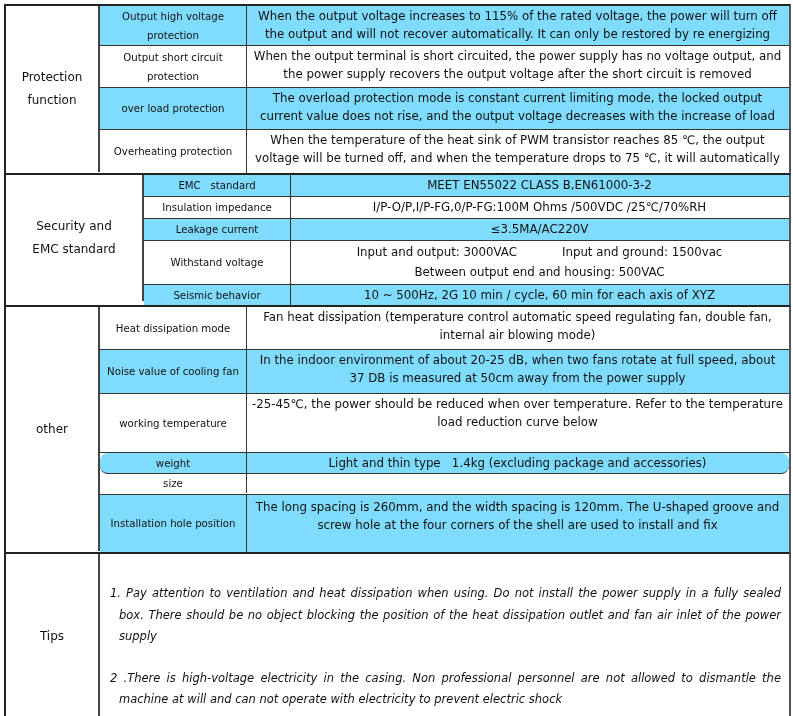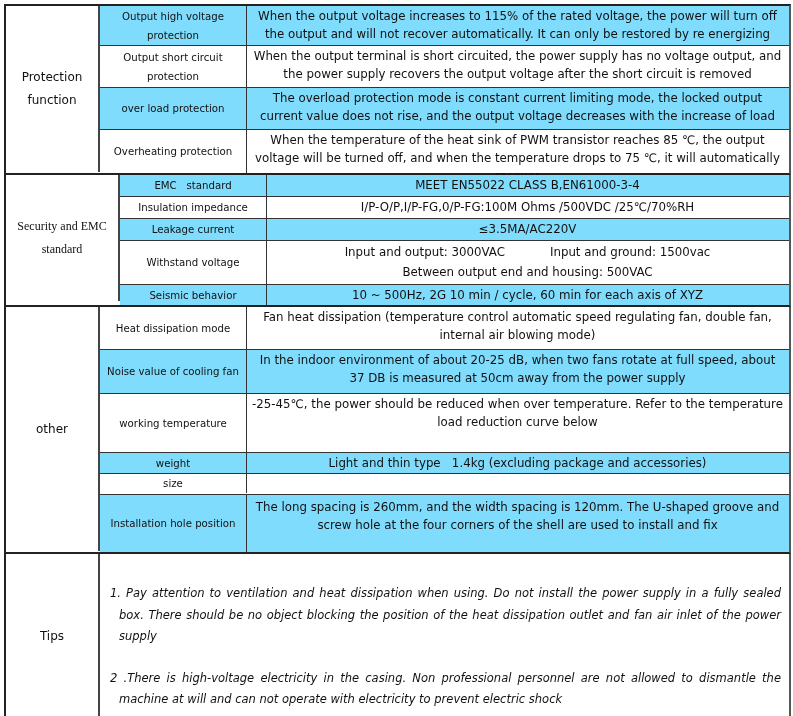--- a/index.html
+++ b/index.html
@@ -44,27 +44,27 @@
         <div class="val">The overload protection mode is constant current limiting mode, the locked output current value does not rise, and the output voltage decreases with the increase of load</div>
       </div>
       <div class="row" style="height:43px;">
         <div class="label">Overheating protection</div>
         <div class="val">When the temperature of the heat sink of PWM transistor reaches 85 ℃, the output voltage will be turned off, and when the temperature drops to 75 ℃, it will automatically recover</div>
       </div>
     </div>
   </div>
 
   <div class="sec">
-    <div class="cat" style="height:126px; padding:0 10px;font-family:Liberation Serif, serif;">Security and EMC standard</div>
+    <div class="cat" style="height:126px; padding:0 22px;">Security and EMC standard</div>
     <div class="rows">
       <div class="row blue" style="height:21px;">
         <div class="label">
             <span class="pre">EMC   standard</span>
           </div>
-        <div class="val">MEET EN55022 CLASS B,EN61000-3-4</div>
+        <div class="val">MEET EN55022 CLASS B,EN61000-3-2</div>
       </div>
       <div class="row" style="height:21px;">
         <div class="label">Insulation impedance</div>
         <div class="val">I/P-O/P,I/P-FG,0/P-FG:100M Ohms /500VDC /25℃/70%RH</div>
       </div>
       <div class="row blue" style="height:21px;">
         <div class="label">Leakage current</div>
         <div class="val">≤3.5MA/AC220V</div>
       </div>
       <div class="row" style="height:43px;">
@@ -89,21 +89,21 @@
         <div class="val">Fan heat dissipation (temperature control automatic speed regulating fan, double fan, internal air blowing mode)</div>
       </div>
       <div class="row blue" style="height:43px;">
         <div class="label">Noise value of cooling fan</div>
         <div class="val">In the indoor environment of about 20-25 dB, when two fans rotate at full speed, about 37 DB is measured at 50cm away from the power supply</div>
       </div>
       <div class="row" style="height:58px;">
         <div class="label">working temperature</div>
         <div class="val">-25-45℃, the power should be reduced when over temperature. Refer to the temperature load reduction curve below</div>
       </div>
-      <div class="row blue" style="height:20px;">
+      <div class="row blue" style="height:20px;border-radius:8px;">
         <div class="label">weight</div>
         <div class="val"><span class="pre">Light and thin type   1.4kg (excluding package and accessories)</span></div>
       </div>
       <div class="row" style="height:20px;flex-direction:column;">
         <div class="label">size</div>
         <div class="val">Length 268mm * width 130mm * height 40mm</div>
       </div>
       <div class="row blue" style="height:57px;">
         <div class="label">Installation hole position</div>
         <div class="val" style="padding-top:3px;">The long spacing is 260mm, and the width spacing is 120mm. The U-shaped groove and screw hole at the four corners of the shell are used to install and fix</div>

